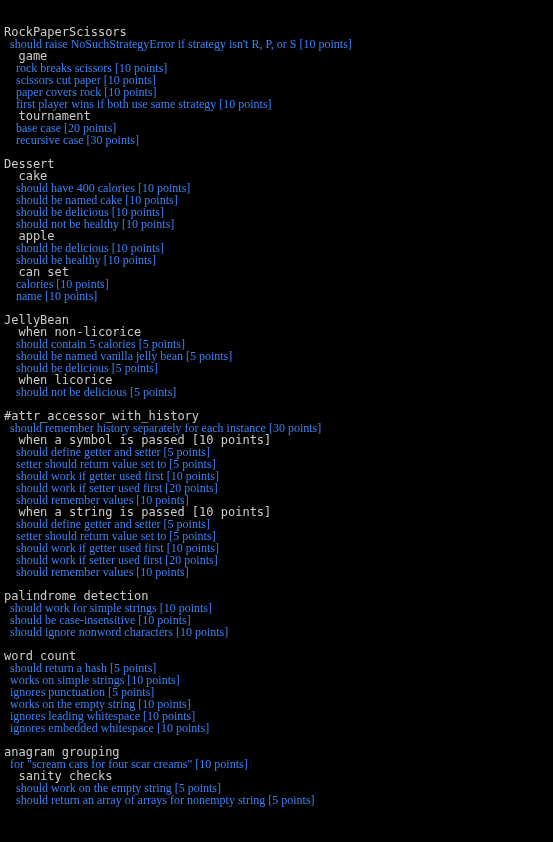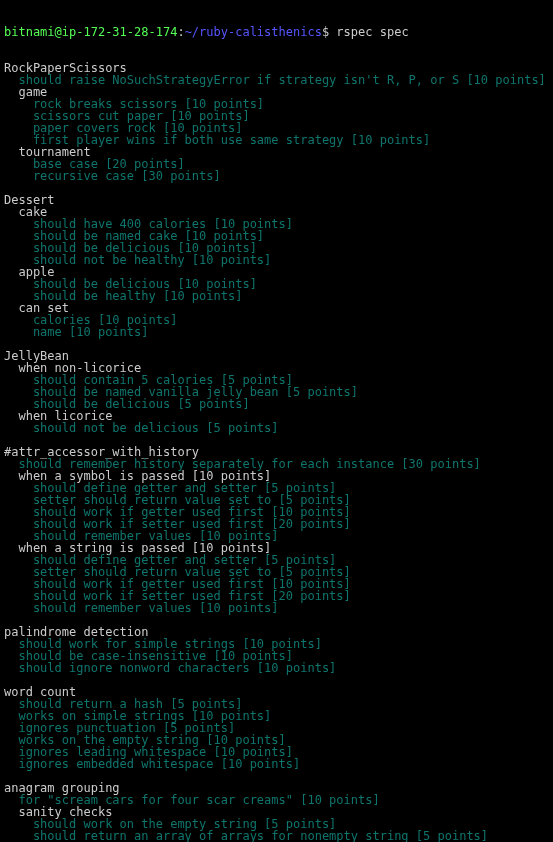--- a/index.html
+++ b/index.html
@@ -13,21 +13,20 @@
     width: 553px;
   }
   .terminal {
     padding: 2px 4px;
     white-space: pre;
   }
   .prompt-user { color: #55ff55; }
   .prompt-path { color: #5555ff; }
   .cmd        { color: #cccccc; }
   .white      { color: #cccccc; }
-  .green      { color: #0f766e; }
+  .green      { color: #3b82f6; font-family: Liberation Serif, serif; }
 </style>
 </head>
 <body>
 
 <div class="terminal">
-  <div><span class="prompt-user">bitnami@ip-172-31-28-174</span><span class="white">:</span><span class="prompt-path">~/ruby-calisthenics</span><span class="white">$ </span><span class="cmd">rspec spec</span></div>
   <div id="lines"><div class="white">RockPaperScissors</div><div class="green">  should raise NoSuchStrategyError if strategy isn't R, P, or S [10 points]</div><div class="white">  game</div><div class="green">    rock breaks scissors [10 points]</div><div class="green">    scissors cut paper [10 points]</div><div class="green">    paper covers rock [10 points]</div><div class="green">    first player wins if both use same strategy [10 points]</div><div class="white">  tournament</div><div class="green">    base case [20 points]</div><div class="green">    recursive case [30 points]</div><div class="white">&nbsp;</div><div class="white">Dessert</div><div class="white">  cake</div><div class="green">    should have 400 calories [10 points]</div><div class="green">    should be named cake [10 points]</div><div class="green">    should be delicious [10 points]</div><div class="green">    should not be healthy [10 points]</div><div class="white">  apple</div><div class="green">    should be delicious [10 points]</div><div class="green">    should be healthy [10 points]</div><div class="white">  can set</div><div class="green">    calories [10 points]</div><div class="green">    name [10 points]</div><div class="white">&nbsp;</div><div class="white">JellyBean</div><div class="white">  when non-licorice</div><div class="green">    should contain 5 calories [5 points]</div><div class="green">    should be named vanilla jelly bean [5 points]</div><div class="green">    should be delicious [5 points]</div><div class="white">  when licorice</div><div class="green">    should not be delicious [5 points]</div><div class="white">&nbsp;</div><div class="white">#attr_accessor_with_history</div><div class="green">  should remember history separately for each instance [30 points]</div><div class="white">  when a symbol is passed [10 points]</div><div class="green">    should define getter and setter [5 points]</div><div class="green">    setter should return value set to [5 points]</div><div class="green">    should work if getter used first [10 points]</div><div class="green">    should work if setter used first [20 points]</div><div class="green">    should remember values [10 points]</div><div class="white">  when a string is passed [10 points]</div><div class="green">    should define getter and setter [5 points]</div><div class="green">    setter should return value set to [5 points]</div><div class="green">    should work if getter used first [10 points]</div><div class="green">    should work if setter used first [20 points]</div><div class="green">    should remember values [10 points]</div><div class="white">&nbsp;</div><div class="white">palindrome detection</div><div class="green">  should work for simple strings [10 points]</div><div class="green">  should be case-insensitive [10 points]</div><div class="green">  should ignore nonword characters [10 points]</div><div class="white">&nbsp;</div><div class="white">word count</div><div class="green">  should return a hash [5 points]</div><div class="green">  works on simple strings [10 points]</div><div class="green">  ignores punctuation [5 points]</div><div class="green">  works on the empty string [10 points]</div><div class="green">  ignores leading whitespace [10 points]</div><div class="green">  ignores embedded whitespace [10 points]</div><div class="white">&nbsp;</div><div class="white">anagram grouping</div><div class="green">  for "scream cars for four scar creams" [10 points]</div><div class="white">  sanity checks</div><div class="green">    should work on the empty string [5 points]</div><div class="green">    should return an array of arrays for nonempty string [5 points]</div></div>
 </div>
 
 </body></html>

